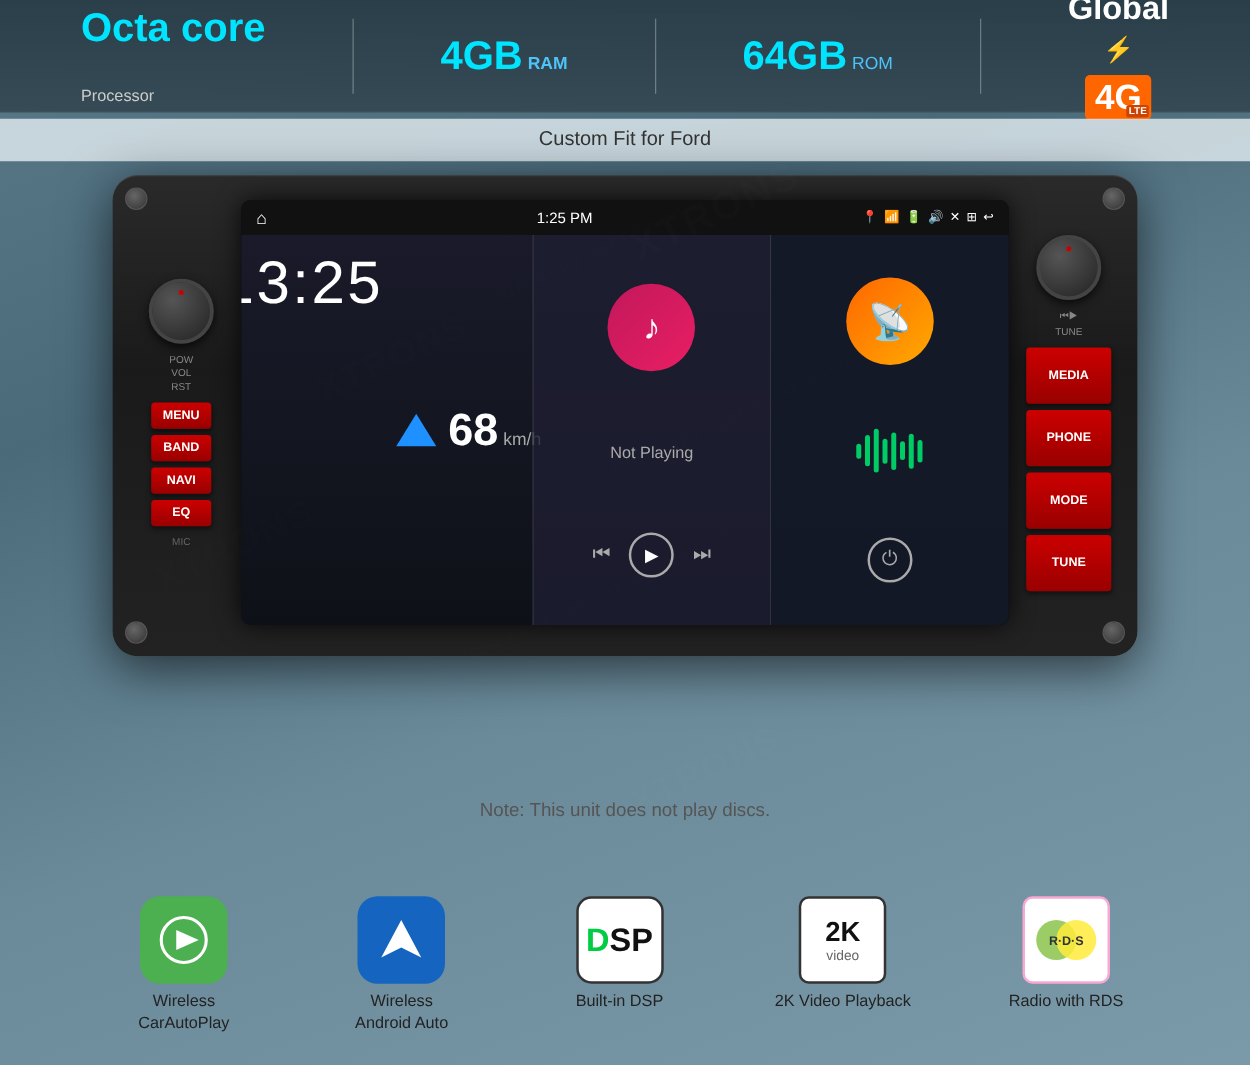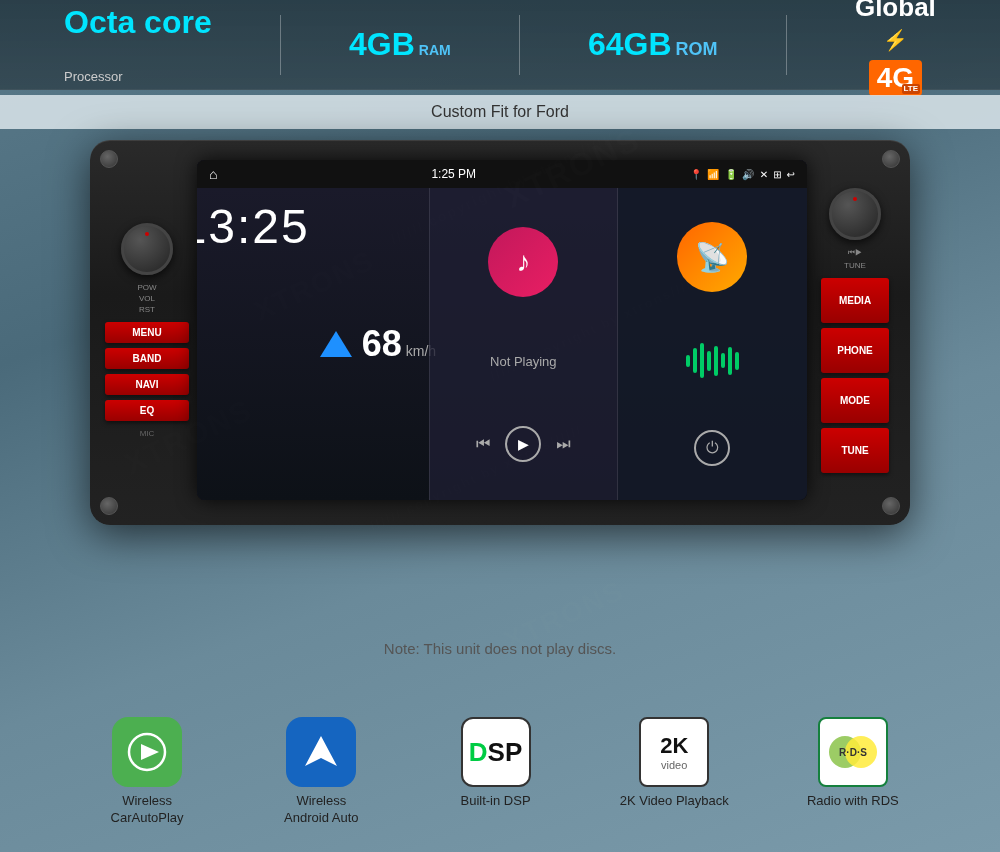--- a/index.html
+++ b/index.html
@@ -63,21 +63,21 @@
       color: #ccc;
       margin-top: 14px;
     }
     .spec-cyan { color: #00e5ff; }
     .spec-divider {
       width: 1px;
       height: 60px;
       background: rgba(255,255,255,0.3);
     }
     .spec-ram { color: #4fc3f7; font-size: 14px; font-weight: bold; }
-    .spec-rom { color: #4fc3f7; font-size: 18px; font-weight: bold; }
+    .spec-rom { color: #4fc3f7; font-size: 14px; font-weight: normal; }
     .spec-gb { font-size: 32px; font-weight: bold; color: #00e5ff; }
 
     
     .badge-4g {
       background: #ff6600;
       color: white;
       font-size: 28px;
       font-weight: 900;
       padding: 4px 8px;
       border-radius: 4px;
@@ -174,21 +174,21 @@
       flex-direction: column;
       gap: 2px;
       align-items: center;
       font-size: 8px;
       color: #888;
     }
     .left-buttons {
       display: flex;
       flex-direction: column;
       gap: 5px;
-      width: 84px;
+      width: 48px;
     }
     .left-btn {
       background: linear-gradient(180deg, #cc0000, #990000);
       color: white;
       font-size: 10px;
       font-weight: bold;
       text-align: center;
       padding: 5px 4px;
       border-radius: 3px;
       box-shadow: 0 2px 4px rgba(0,0,0,0.5);
@@ -477,21 +477,21 @@
       align-items: center;
       justify-content: center;
     }
     .video-2k { font-size: 22px; font-weight: 900; color: #111; }
     .video-sub { font-size: 11px; color: #666; }
 
     
     .rds-icon {
       width: 70px;
       height: 70px;
-      border: 2px solid #15803d;
+      border: 2px solid #f9a8d4;
       border-radius: 8px;
       background: white;
       display: flex;
       align-items: center;
       justify-content: center;
     }
 
     
     .carplay-bg {
       background: #4caf50;

